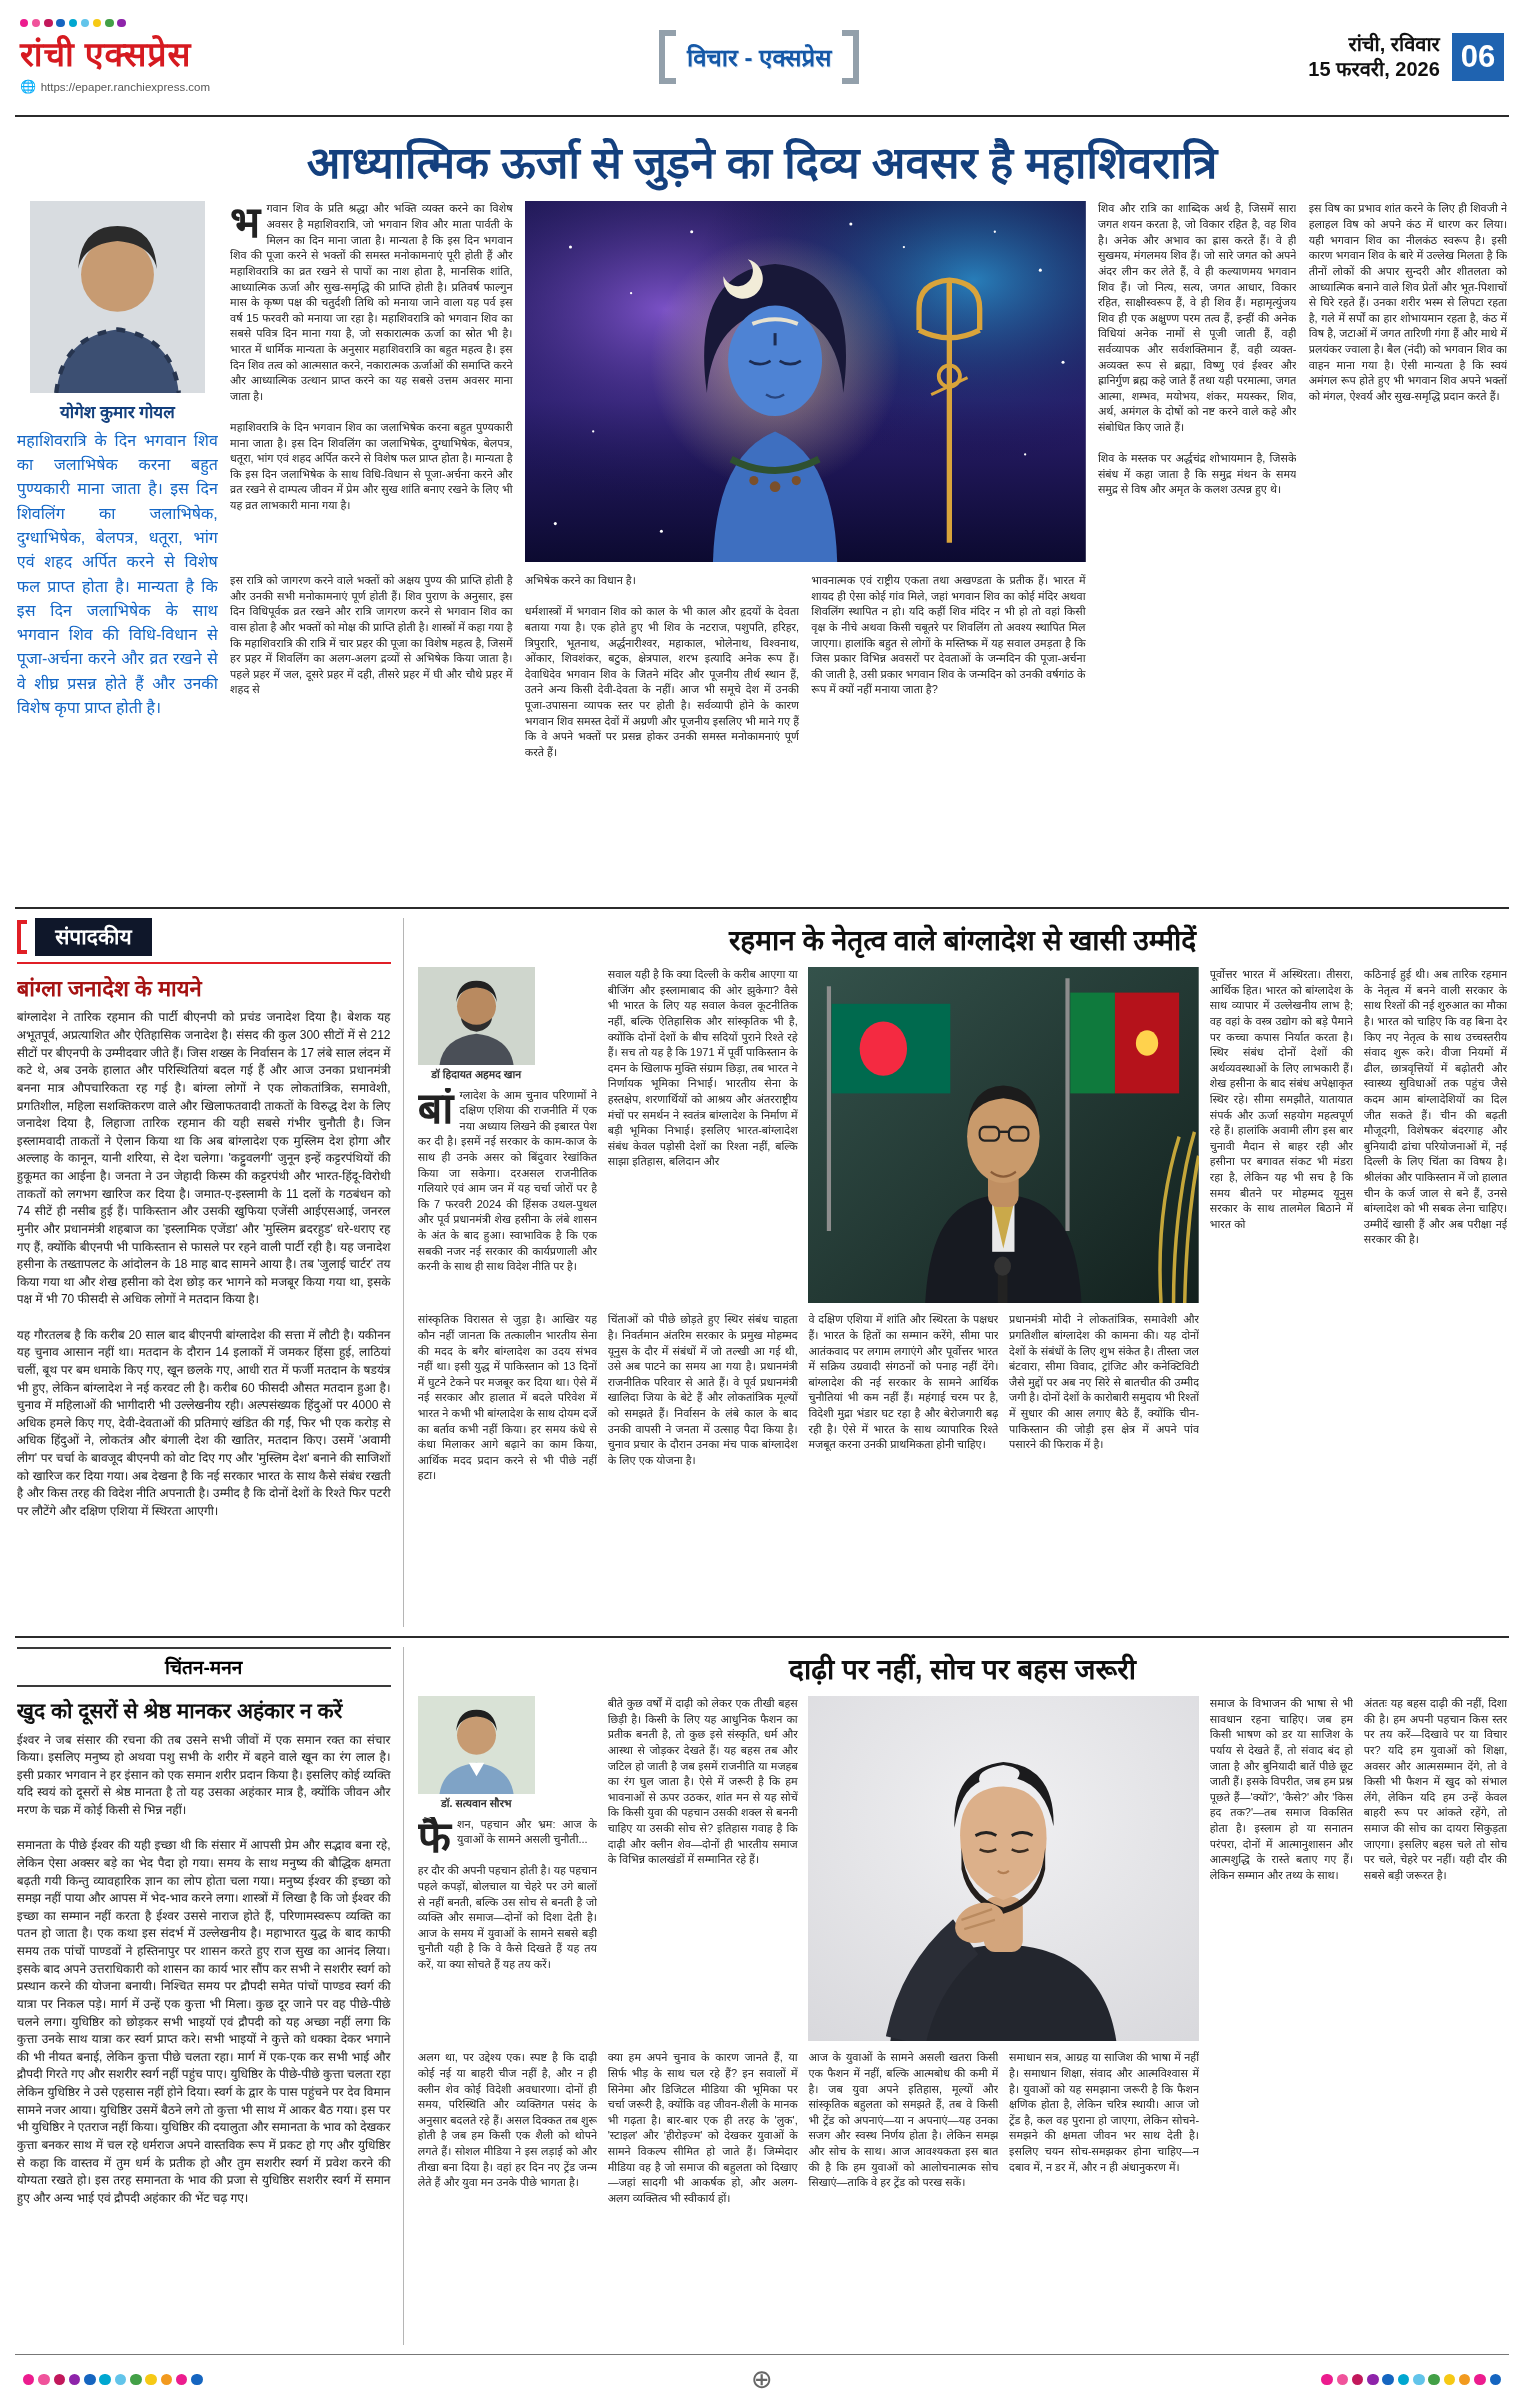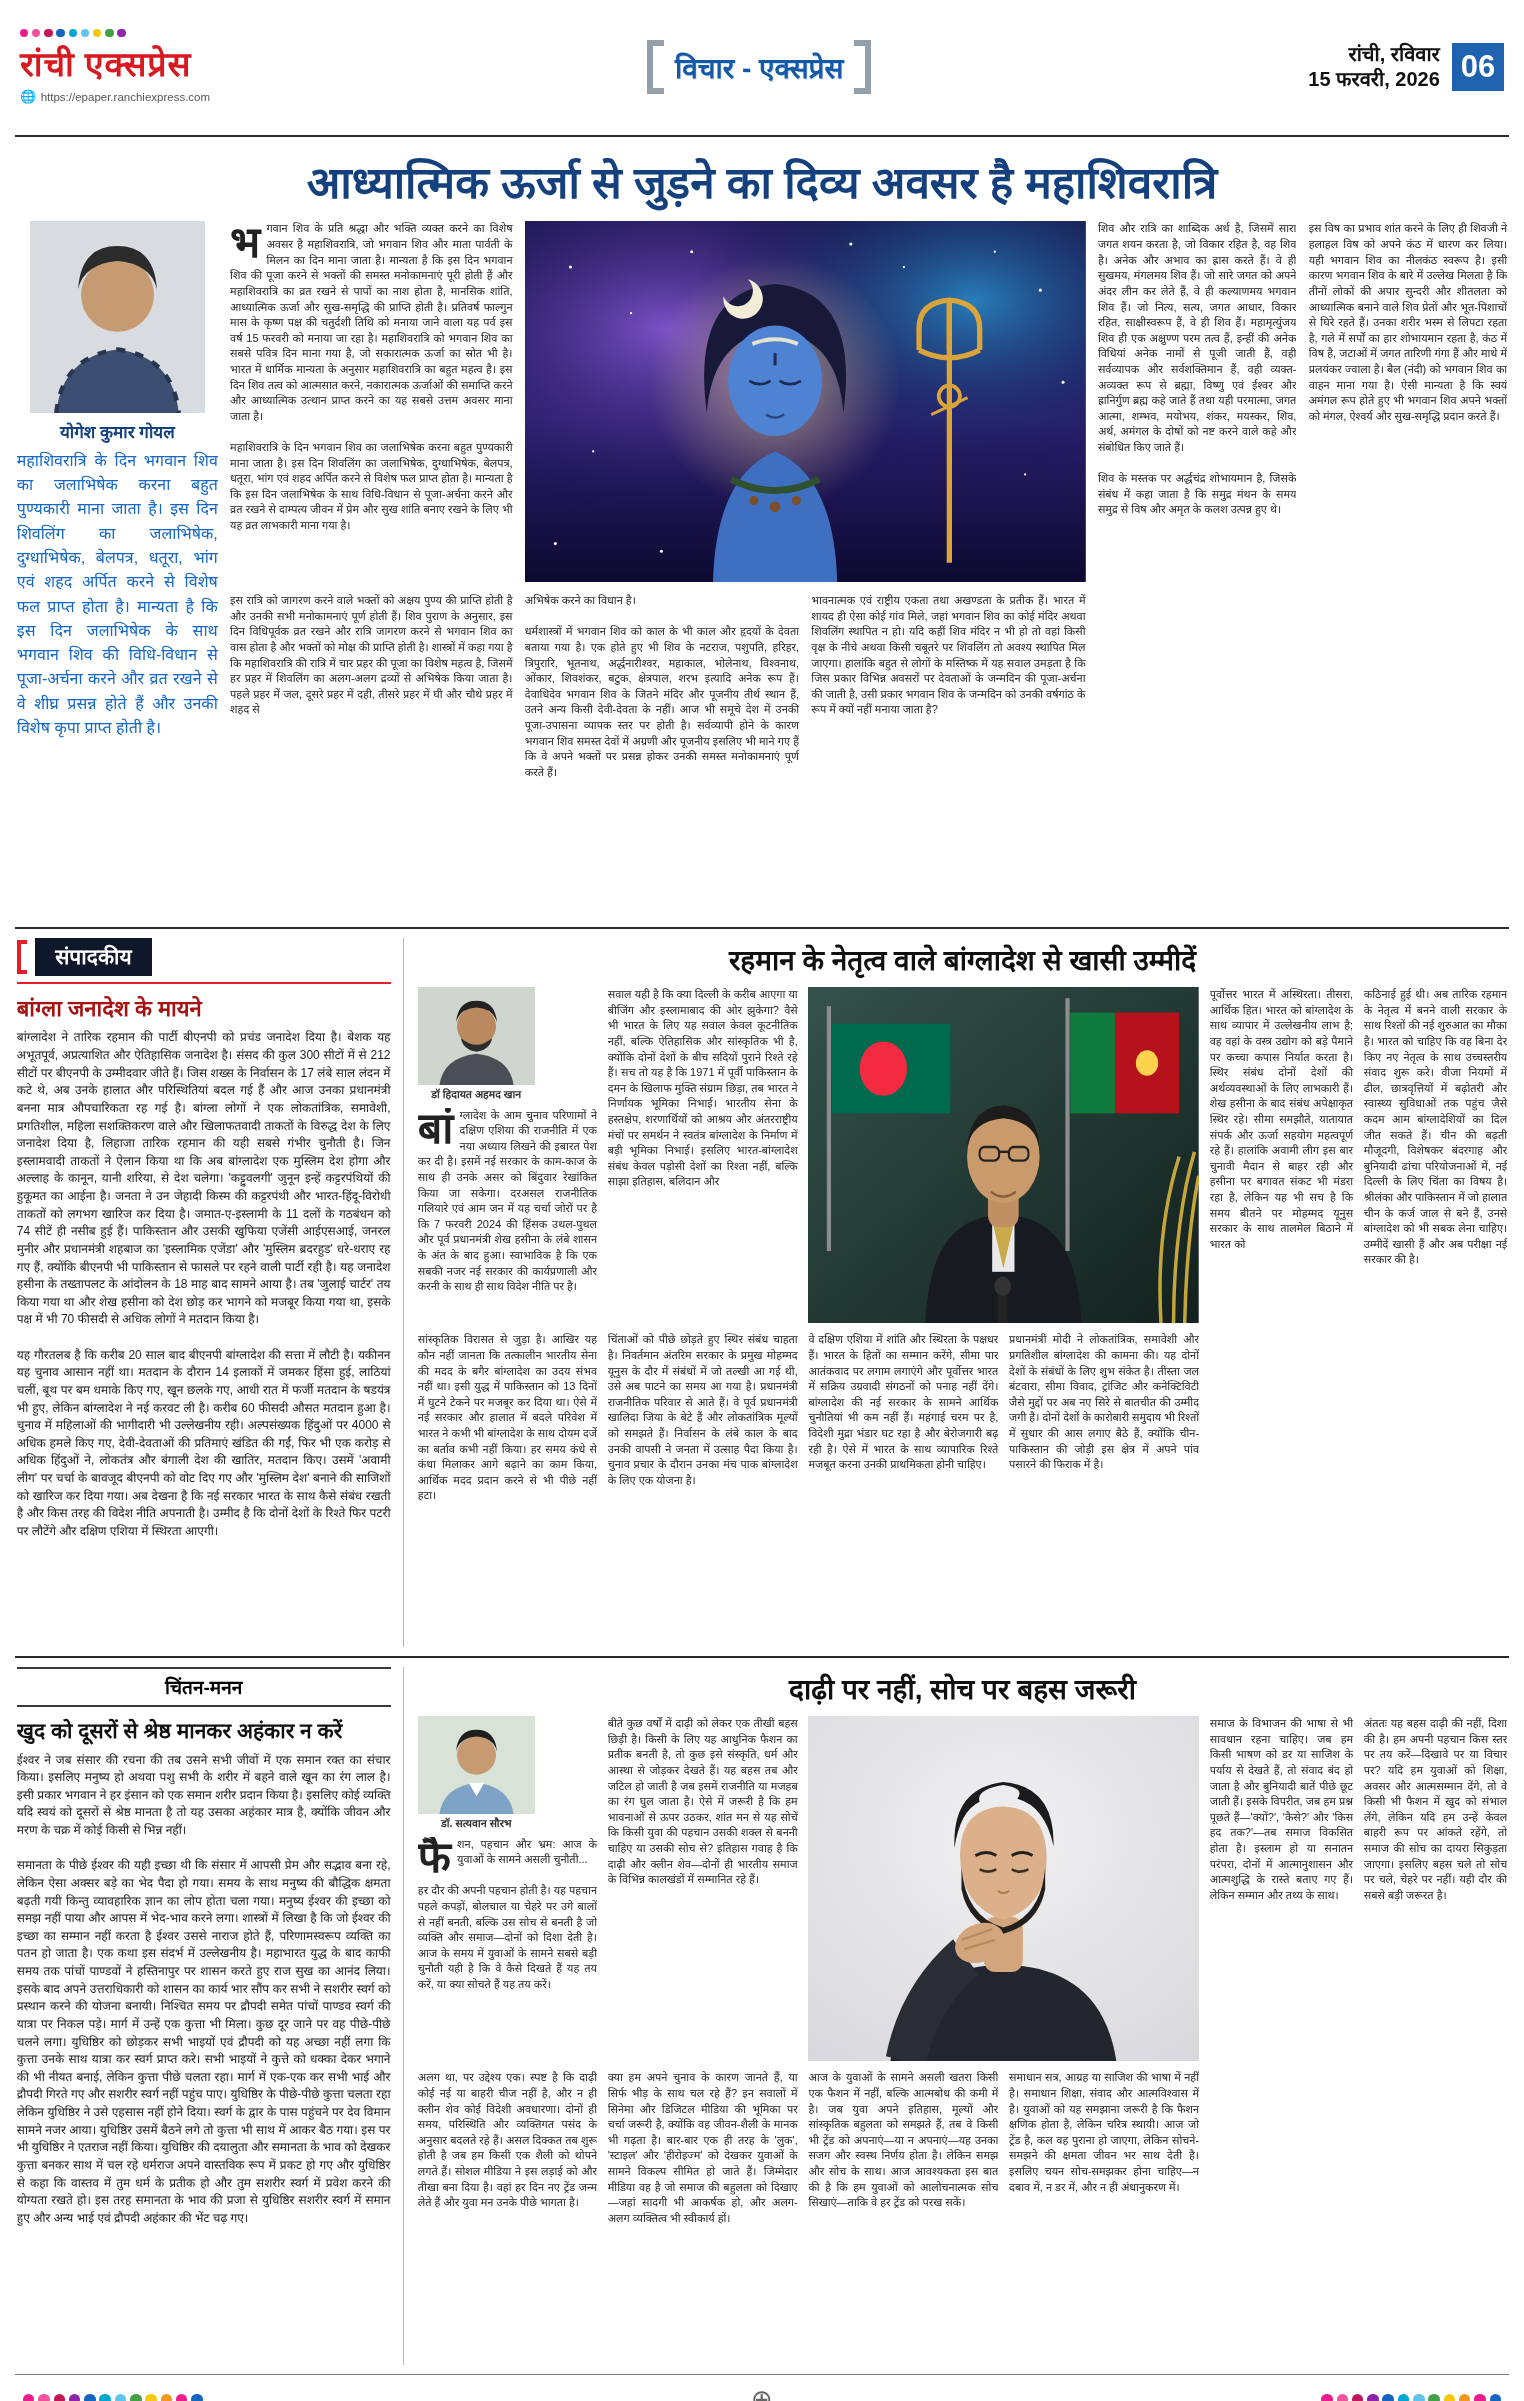--- a/index.html
+++ b/index.html
@@ -1,32 +1,32 @@
 <!DOCTYPE html>
 <html style="font-size:12.3px"><head>
 <meta charset="utf-8">
 <style>
   * { box-sizing: border-box; }
   html,body { margin:0; padding:0; background:#f2f2f0; }
   body { font-family:"Liberation Sans","DejaVu Sans",sans-serif; color:#1c1c1c; }
   .page { width:1524px; height:2401px; background:#ffffff; margin:0 auto; padding:0 15.3px; overflow:hidden; position:relative; }
 
   
-  .header { display:flex; justify-content:space-between; align-items:center; height:137px; border-bottom:2.3px solid #2b2b2b; padding:6.1px 4.6px 7.7px 4.6px; }
+  .header { display:flex; justify-content:space-between; align-items:center; height:117px; border-bottom:2.3px solid #2b2b2b; padding:6.1px 4.6px 7.7px 4.6px; }
   .masthead { display:flex; flex-direction:column; gap:3.1px; }
   .dots { display:flex; gap:3.8px; }
   .dot { width:8.4px; height:8.4px; border-radius:50%; display:inline-block; }
   .masthead-title { font-size:34px; font-weight:bold; color:#d61a20; letter-spacing:0.8px; }
   .masthead-url { font-size:11.5px; color:#555; display:flex; align-items:center; gap:4.6px; }
   .globe { color:#1565c0; font-size:13px; }
   .center-title { display:flex; align-items:center; gap:10.7px; }
   .bracket { width:17px; height:54px; border:6.1px solid #93a0ab; }
   .bracket.left { border-right:none; }
   .bracket.right { border-left:none; }
-  .section-title { font-size:28px; font-weight:bold; color:#1558a7; text-shadow:0.8px 0.8px 0 #cfe0f2; }
+  .section-title { font-size:24px; font-weight:bold; color:#1558a7; text-shadow:0.8px 0.8px 0 #cfe0f2; }
   .dateblock { display:flex; align-items:center; gap:12.3px; }
   .datelines { text-align:right; font-weight:bold; font-size:20px; line-height:1.25; color:#111; }
   .pagenum { width:52px; height:48px; background:#1f63b0; color:#fff; font-size:31px; font-weight:bold; display:flex; align-items:center; justify-content:center; }
 
   
   .body-text { text-align:justify; white-space:pre-line; overflow:hidden; font-size:11px; line-height:1.42; color:#1d1d1d; }
   .dropcap { float:left; font-size:43px; line-height:0.82; font-weight:bold; padding:3.8px 6.1px 0 0; color:#222; }
   .photo { width:100%; height:100%; overflow:hidden; background:#ddd; }
   .photo svg { width:100%; height:100%; display:block; }
 

